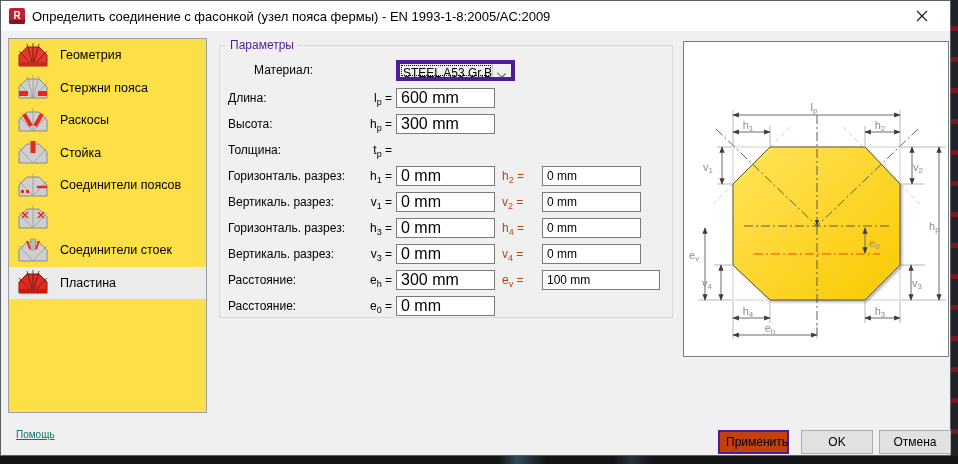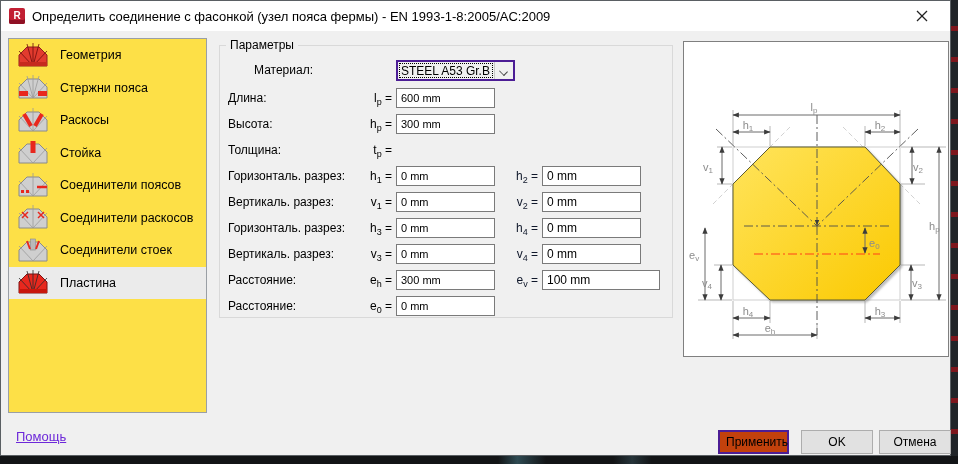--- a/index.html
+++ b/index.html
@@ -11,40 +11,40 @@
   .title{position:absolute;left:31px;top:8px;font-size:13px;color:#000;white-space:nowrap;text-align:right;}
   .closebtn{position:absolute;right:14px;top:5px;width:28px;height:20px;display:flex;align-items:center;justify-content:center;cursor:pointer;}
   
   .sidelist{position:absolute;left:7px;top:37px;width:199px;height:375px;background:#fde047;border:1px solid #9a9fa5;box-sizing:border-box;overflow:hidden;}
   .srow{position:relative;height:32.5px;display:flex;align-items:center;}
   .srow.sel{background:#ebebeb;}
   .sicon{width:30px;height:27px;margin-left:9px;flex:0 0 auto;}
   .slabel{margin-left:12px;font-size:12.5px;color:#000;white-space:nowrap;}
   
   .groupbox{position:absolute;left:218px;top:44px;width:454px;height:273px;border:1px solid #d9d9d9;box-sizing:border-box;}
-  .legend{position:absolute;left:6px;top:-8px;background:#f0f0f0;padding:0 4px;font-size:12px;color:#000000;}
+  .legend{position:absolute;left:6px;top:-8px;background:#f0f0f0;padding:0 4px;font-size:12px;color:#4c1d95;}
   .frow{position:absolute;left:0;width:100%;height:22px;}
   .flabel{position:absolute;left:8px;top:3px;font-size:12px;color:#000;white-space:nowrap;}
   .fsym{position:absolute;left:100px;top:3px;width:72px;text-align:right;font-size:12px;color:#000;}
   .fsym sub,.fsym2 sub{font-size:9px;}
-  .finput{position:absolute;left:176px;top:0;width:93px;height:18px;border:1px solid #7a7a7a;background:#fff;font-family:"Liberation Sans",sans-serif;font-size:11px;padding:0 0 0 4px;}
-  .fsym2{position:absolute;left:282px;top:3px;width:36px;text-align:right;font-size:12px;color:#0f172a;}
+  .finput{position:absolute;left:176px;top:0;width:93px;height:18px;border:1px solid #7a7a7a;background:#fff;font-family:"Liberation Sans",sans-serif;font-size:16px;padding:0 0 0 4px;}
+  .fsym2{position:absolute;left:282px;top:3px;width:36px;font-size:12px;color:#c2410c;}
   .finput2{position:absolute;left:322px;top:0;width:93px;height:18px;border:1px solid #7a7a7a;background:#fff;font-family:"Liberation Sans",sans-serif;font-size:12px;padding:0 0 0 4px;}
   .finput2.wide{width:112px;}
   
-  .combo{position:absolute;left:176px;top:14px;width:119px;height:21px;border:2px solid #4c1d95;background:#f0f0f0;display:flex;box-sizing:border-box;cursor:default;}
+  .combo{position:absolute;left:176px;top:14px;width:119px;height:21px;border:4px solid #4c1d95;background:#f0f0f0;display:flex;box-sizing:border-box;cursor:default;}
   .combo-text{flex:1;font-size:12px;padding:2px 2px 0 3px;outline:1px dotted #000;outline-offset:-2px;white-space:nowrap;overflow:hidden;}
   .combo-arrow{width:18px;border-left:1px solid #c8c8c8;position:relative;}
   .combo-arrow::after{content:"";position:absolute;left:5px;top:6px;width:6px;height:6px;border-right:1.5px solid #444;border-bottom:1.5px solid #444;transform:rotate(45deg) scale(1,.8);}
   
   .diagpanel{position:absolute;left:682px;top:40px;width:266px;height:316px;background:#fff;border:1px solid #7f7f7f;box-sizing:border-box;}
   .dlab{font-size:11px;fill:#8c8c8c;}
   .dlab .ss{font-size:8px;}
   
-  .helplink{position:absolute;left:15px;top:428px;font-size:13px;color:#6d28d9;text-decoration:underline;cursor:pointer;}
+  .helplink{position:absolute;left:15px;top:428px;font-size:10px;color:#0f766e;text-decoration:underline;cursor:pointer;}
   .btn{position:absolute;top:429px;height:24px;background:#e1e1e1;border:1px solid #adadad;font-family:"Liberation Sans",sans-serif;font-size:12px;color:#000;box-sizing:border-box;cursor:pointer;}
   .btn.default{border:2px solid #4c1d95;background:#c2410c;}
   
   .strip-right{position:absolute;right:0;top:0;width:8px;height:464px;background:repeating-linear-gradient(180deg,#202428 0 26px,#7d161c 26px 31px);}
   .strip-bottom{position:absolute;left:0;top:456px;width:958px;height:8px;background:linear-gradient(90deg,#121416 0%,#121416 52%,#2e4a52 54%,#121416 57%,#121416 64%,#26343a 66%,#121416 68%,#121416 100%);}
 </style>
 </head>
 <body>
 
 <div class="screen">
@@ -152,21 +152,20 @@
                 <line x1="15" y1="24" x2="29" y2="9"></line>
             </g>
             <g stroke="#e8281e" stroke-width="1.5">
               <line x1="4" y1="8" x2="10" y2="14"></line>
                 <line x1="10" y1="8" x2="4" y2="14"></line>
               <line x1="20" y1="8" x2="26" y2="14"></line>
                 <line x1="26" y1="8" x2="20" y2="14"></line>
             </g>
           </svg>
         </span>
-        <span class="slabel">Соединители раскосов</span>
       </div>
       <div class="srow">
         <span class="sicon">
           <svg width="30" height="27" viewBox="0 0 30 27">
             <path d="M1,24 L1,13 L9,5 L21,5 L29,13 L29,24 Z" fill="#cfcfcf" stroke="#8a8a8a" stroke-width="1"></path>
             <g stroke="#9a9a9a" stroke-width="0.8">
               <line x1="15" y1="24" x2="1" y2="9"></line>
                 <line x1="15" y1="24" x2="29" y2="9"></line>
             </g>
             <rect x="12.5" y="2" width="5" height="11" fill="#b9b9b9" stroke="#8a8a8a" stroke-width="0.6"></rect>

